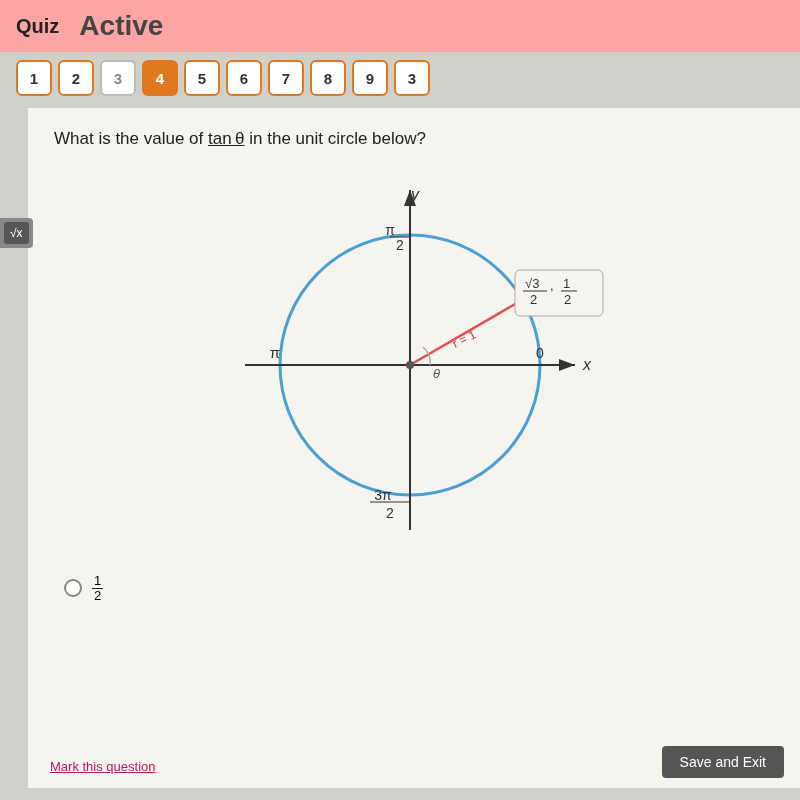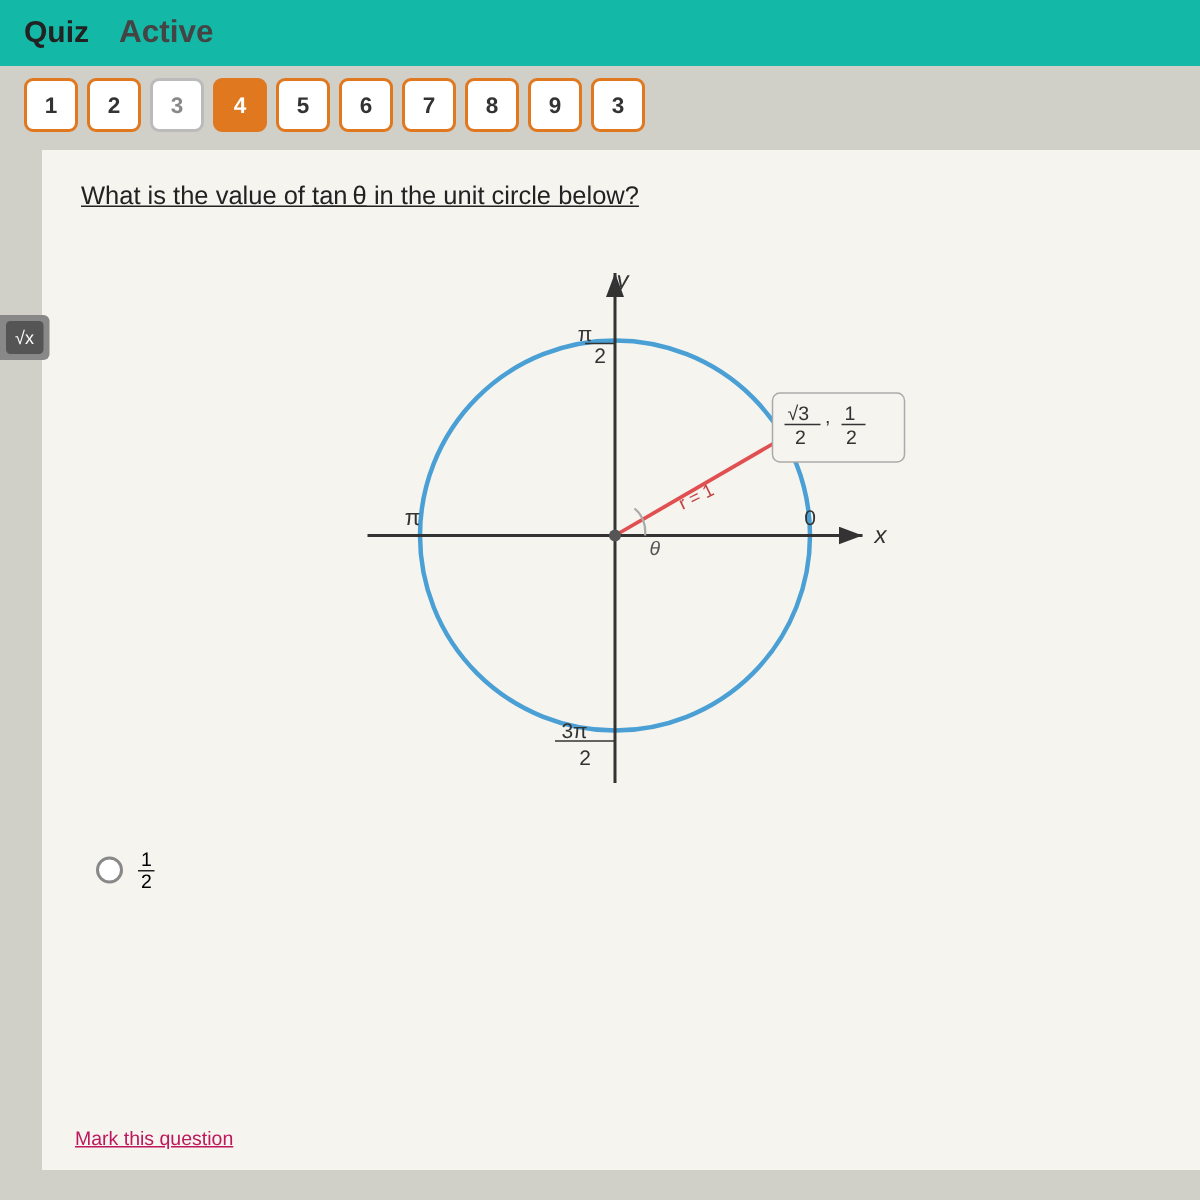--- a/index.html
+++ b/index.html
@@ -10,30 +10,30 @@
       font-family: Arial, sans-serif;
       overflow: hidden;
       position: relative;
     }
 
     
     .header {
       display: flex;
       align-items: center;
       padding: 10px 16px;
-      background: #14b8a6;
+      background: #fca5a5;
       gap: 20px;
     }
     .header-quiz {
       font-size: 20px;
       font-weight: bold;
       color: #222;
     }
     .header-active {
-      font-size: 21px;
+      font-size: 28px;
       font-weight: bold;
       color: #444;
     }
 
     
     .tabs-bar {
       display: flex;
       align-items: center;
       padding: 8px 16px;
       gap: 6px;
@@ -85,21 +85,20 @@
     .content-inner {
       margin-left: 30px;
     }
 
     
     .question-text {
       font-size: 17px;
       color: #222;
       margin-bottom: 18px;
       line-height: 1.5;
-      text-decoration: underline;
     }
     .question-text .underline {
       text-decoration: underline;
     }
 
     
     .diagram-area {
       display: flex;
       justify-content: center;
       align-items: flex-start;
@@ -304,16 +303,19 @@
           <span class="frac">
             <span class="num">1</span>
             <span class="den">2</span>
           </span>
         </span>
       </div>
     </div>
 
   </div>
 
+  <div class="bottom-bar">
+    <button class="save-exit-btn">Save and Exit</button>
+  </div>
 
   <div class="mark-btn-area">Mark this question</div>
 
 </div>
 
 </body></html>

